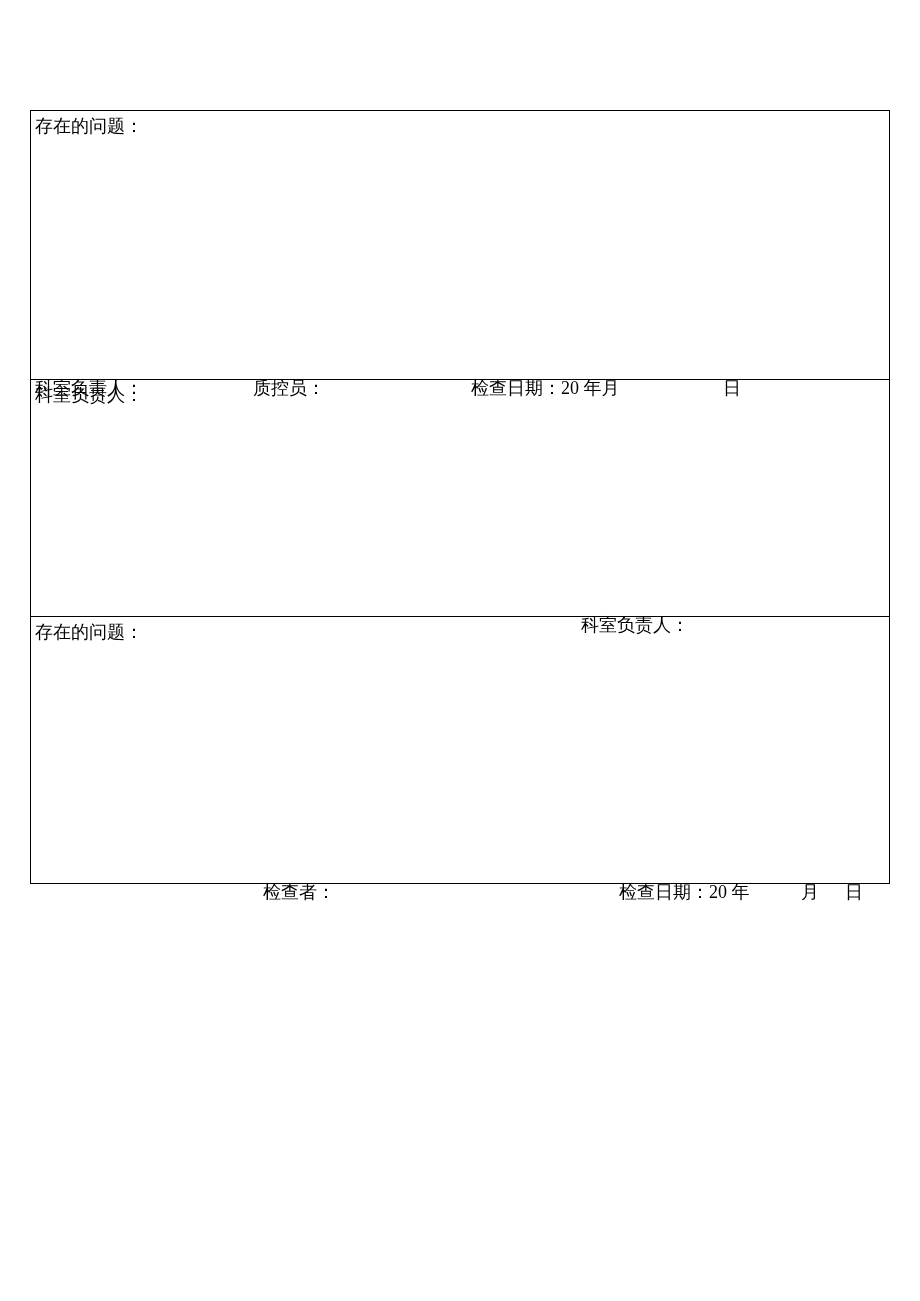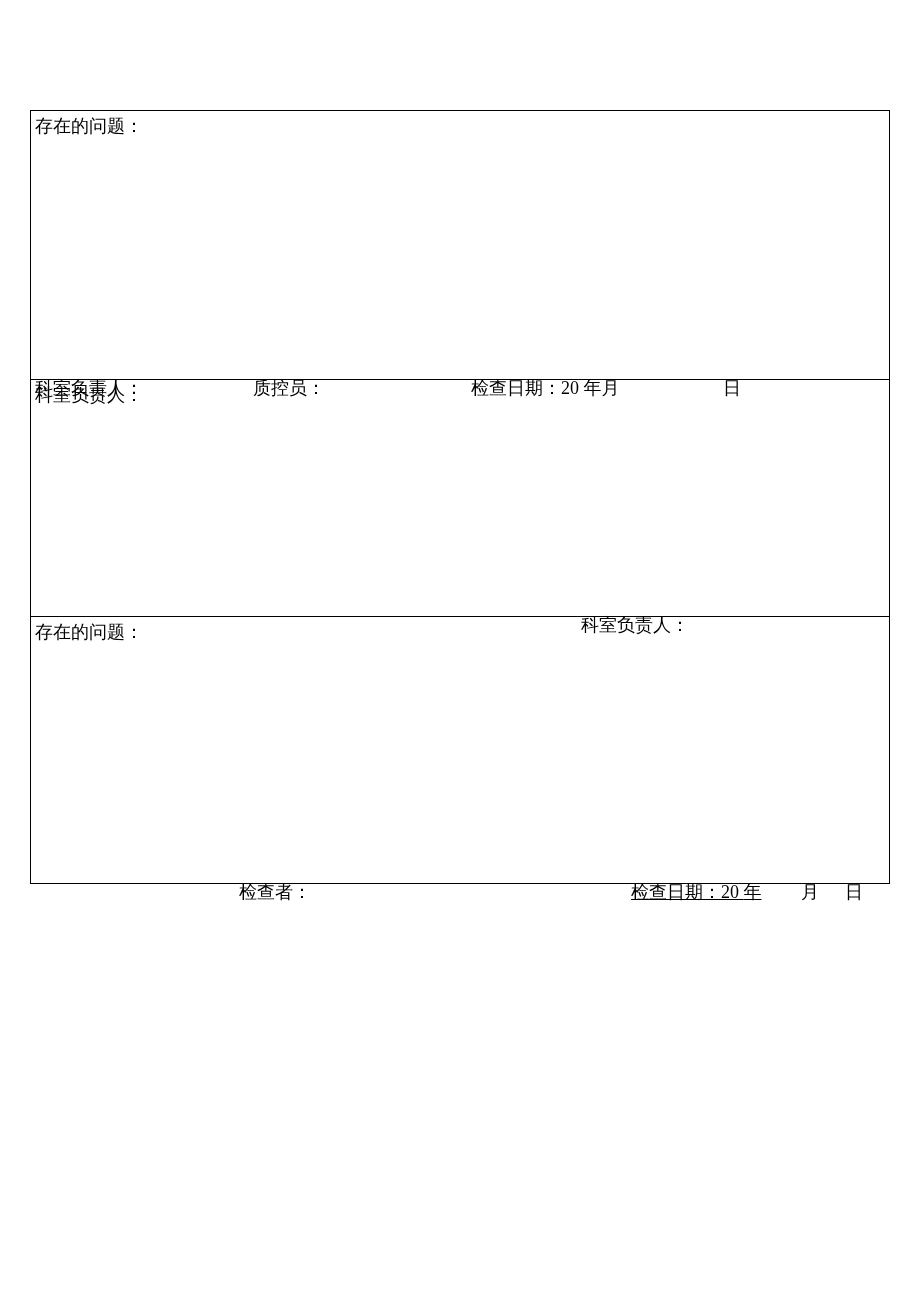--- a/index.html
+++ b/index.html
@@ -89,22 +89,22 @@
         </div>
       </td>
     </tr>
 
 
     <tr class="row4">
       <td>
         <div class="cell-inner">
           <span class="top-label">存在的问题：</span>
           <div class="sig-line">
-            <span class="sp-abs" style="left:208px;">检查者：</span>
-            <span class="sp-abs" style="left:600px;text-decoration:underline;">
+            <span class="sp-abs" style="left:232px;">检查者：</span>
+            <span class="sp-abs" style="left:588px;">
               <span>检查日期：</span><span>20</span>&nbsp;<span>年</span>
             </span>
             <span class="sp-abs" style="left:770px;">月</span>
             <span class="sp-abs" style="left:814px;">日</span>
           </div>
         </div>
       </td>
     </tr>
   </tbody>
     </table>

